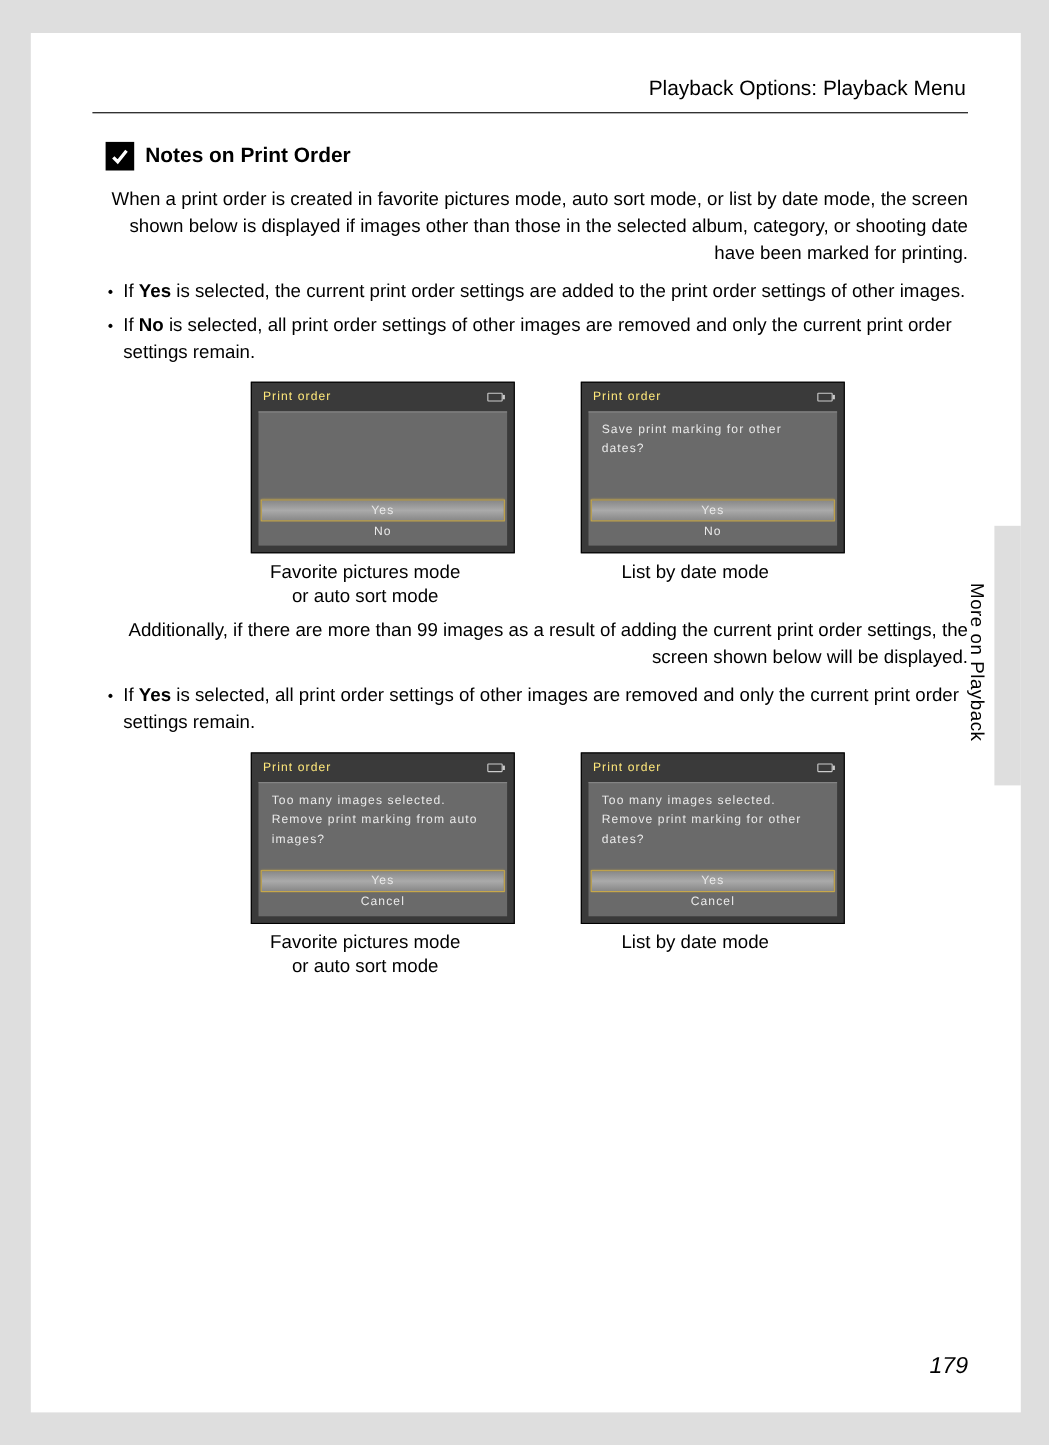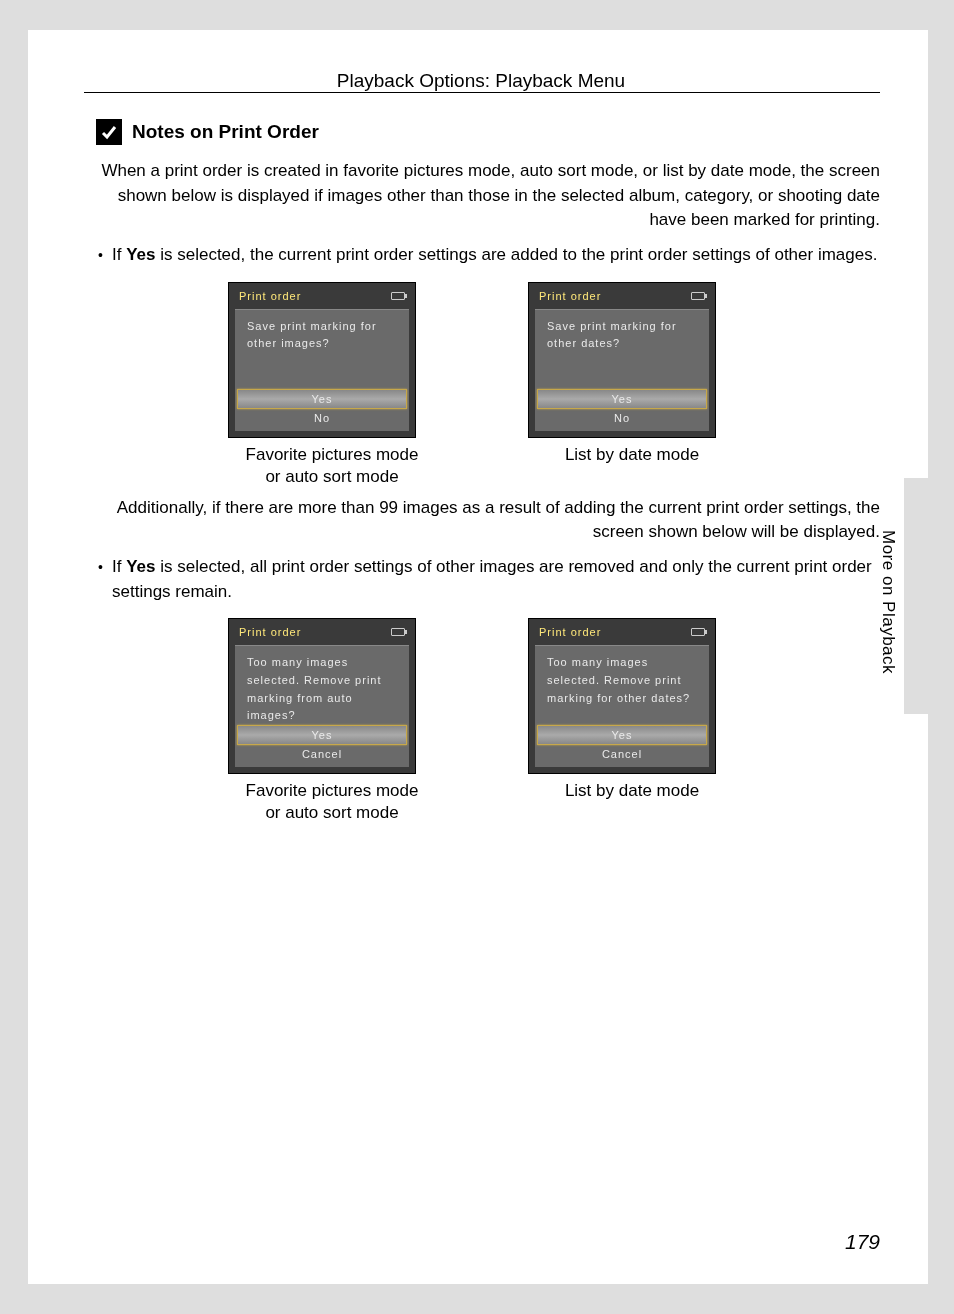--- a/index.html
+++ b/index.html
@@ -14,22 +14,23 @@
   .page {
     position: absolute;
     left: 28px;
     top: 30px;
     width: 900px;
     height: 1254px;
     background: #fff;
     padding: 40px 48px 40px 56px;
   }
   .header-line {
-    text-align: center;
+    text-align: right;
     font-size: 19px;
+    margin-bottom: 10px;
     padding-right: 2px;
   }
   .hr { border-bottom: 1px solid #000; margin-bottom: 26px; }
   .title-row { display: flex; align-items: center; gap: 10px; margin-bottom: 14px; padding-left: 12px; }
   .note-icon {
     width: 26px; height: 26px; background: #000; color: #fff;
     display: flex; align-items: center; justify-content: center;
     font-weight: bold; font-size: 20px;
   }
   .title { font-size: 19px; font-weight: bold; }
@@ -39,21 +40,21 @@
   li::before { content: "•"; position: absolute; left: 0; font-size: 14px; top: 2px; }
   li b { font-weight: bold; }
   .screens-row {
     display: flex;
     gap: 92px;
     justify-content: center;
     margin: 14px 0 8px 0;
   }
   .screen-col { width: 208px; text-align: center; }
   .screen {
-    width: 188px;
+    width: 240px;
     height: 156px;
     background: #3a3a3a;
     border: 1px solid #000;
     position: relative;
     text-align: left;
     font-size: 11px;
     color: #e8e8e8;
     letter-spacing: 1px;
   }
   .screen-title {
@@ -132,29 +133,29 @@
           <path d="M3 10 L7 14 L15 4" stroke="#fff" stroke-width="3" fill="none"></path>
         </svg>
     </div>
     <div class="title">Notes on Print Order</div>
   </div>
 
   <p class="body-text">When a print order is created in favorite pictures mode, auto sort mode, or list by date mode, the screen shown below is displayed if images other than those in the selected album, category, or shooting date have been marked for printing.</p>
 
   <ul>
     <li><span>If </span><b>Yes</b><span> is selected, the current print order settings are added to the print order settings of other images.</span></li>
+    <li><span>If </span><b>No</b><span> is selected, all print order settings of other images are removed and only the current print order settings remain.</span></li>
   </ul>
 
   <div class="screens-row">
     <div class="screen-col">
       <div class="screen">
         <div class="screen-title">Print order</div>
         <div class="battery-icon"></div>
         <div class="screen-body">
-          <div class="prompt">Save print marking for other images?</div>
           <div class="options">
             <div class="opt selected">Yes</div>
             <div class="opt">No</div>
           </div>
         </div>
       </div>
       <div class="caption">
         <span>Favorite pictures mode</span><br><span>or auto sort mode</span>
       </div>
     </div>

